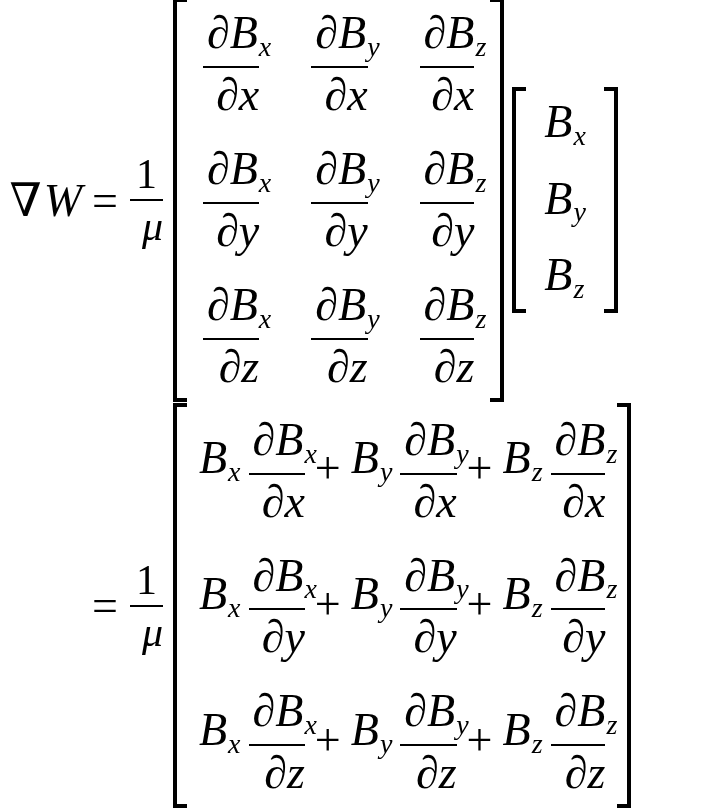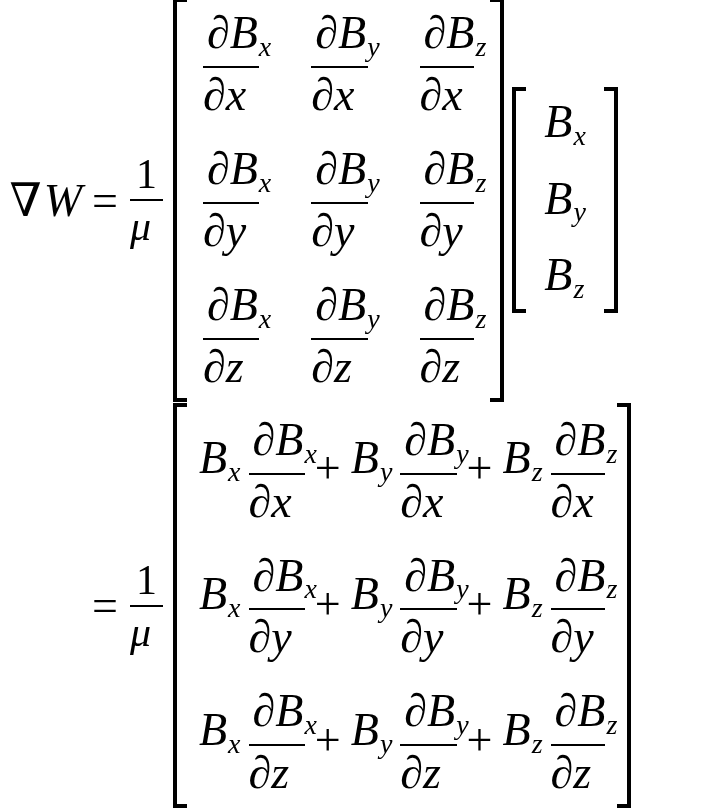--- a/index.html
+++ b/index.html
@@ -22,21 +22,21 @@
     font-size: 46px;
   }
   .it { font-style: italic; }
   .up { font-style: normal; }
   .eq { margin-left: 10px; margin-right: 4px; font-style: normal; }
   .nabla { font-style: normal; margin-right: 2px; }
 
   .sub { font-size: 28px; font-style: italic; vertical-align: -0.28em; margin-left: 1px; }
   .ovh { margin-right: -16px; }
 
-  .frac { display: inline-flex; flex-direction: column; align-items: flex-start; font-size: 46px; line-height: 1; }
+  .frac { display: inline-flex; flex-direction: column; align-items: flex-end; font-size: 46px; line-height: 1; }
   .frac .num { display: inline-block; white-space: nowrap; border-bottom: 2px solid #000; padding: 2px 4px 5px; }
   .frac .den { display: inline-block; white-space: nowrap; padding-top: 4px; }
 
   .coef-frac { font-size: 42px; margin-left: 8px; }
   .coef-frac .num { padding: 0 6px 4px; }
 
   .bgroup { display: flex; align-items: stretch; margin-left: 10px; }
   .bracket { flex: none; width: 14px; border: 4px solid #000; }
   .bracket.l { border-right: none; }
   .bracket.r { border-left: none; }

